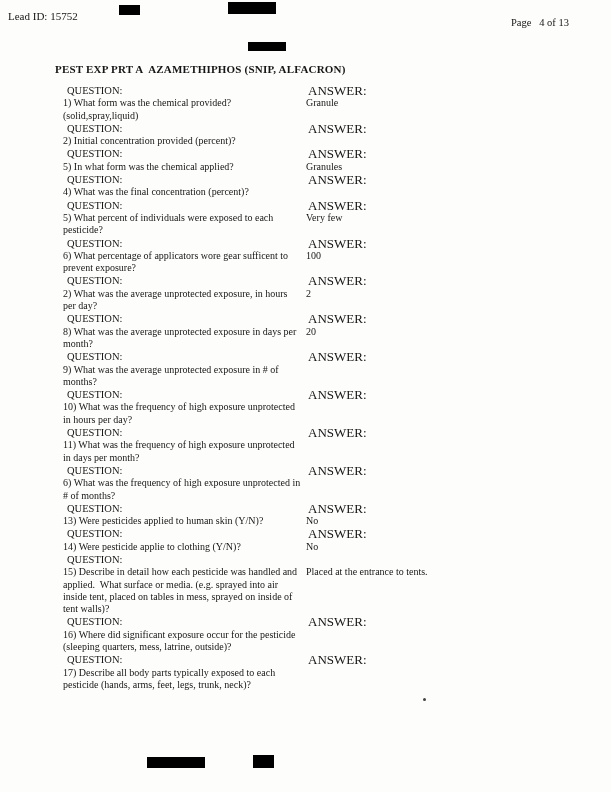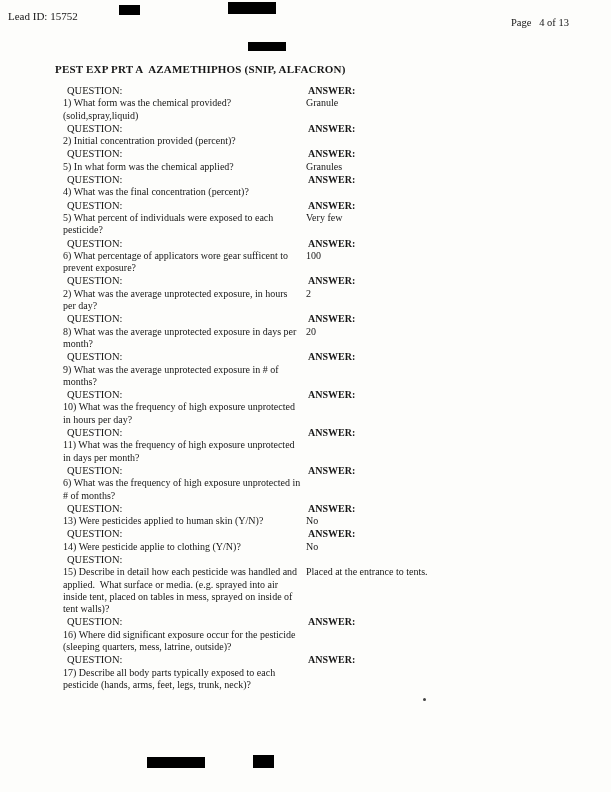--- a/index.html
+++ b/index.html
@@ -22,21 +22,21 @@
     position:absolute;left:55px;top:63px;
     font-size:11px;font-weight:bold;letter-spacing:.2px;white-space:pre;
   }
   .qa-list{position:absolute;left:63px;top:85px;width:500px;}
   .qa-block{
     display:grid;
     grid-template-columns:243px 1fr;
     margin-bottom:1px;
   }
   .q-label{grid-column:1;grid-row:1;font-weight:normal;font-size:10.5px;line-height:12.3px;padding-left:4px;}
-  .a-label{grid-column:2;grid-row:1;font-weight:bold;font-size:10px;line-height:12.3px;padding-left:2px;}
+  .a-label{grid-column:2;grid-row:1;font-weight:normal;font-size:13px;line-height:12.3px;padding-left:2px;}
   .q-text{grid-column:1;grid-row:2;font-size:10px;line-height:12.3px;white-space:pre-wrap;padding-right:4px;}
   .a-text{grid-column:2;grid-row:2;font-size:10px;line-height:12.3px;}
 </style>
 </head>
 <body>
 
 <div class="page">
 
   <div class="lead-id">Lead ID: 15752</div>
   <div class="page-num">Page   4 of 13</div>

